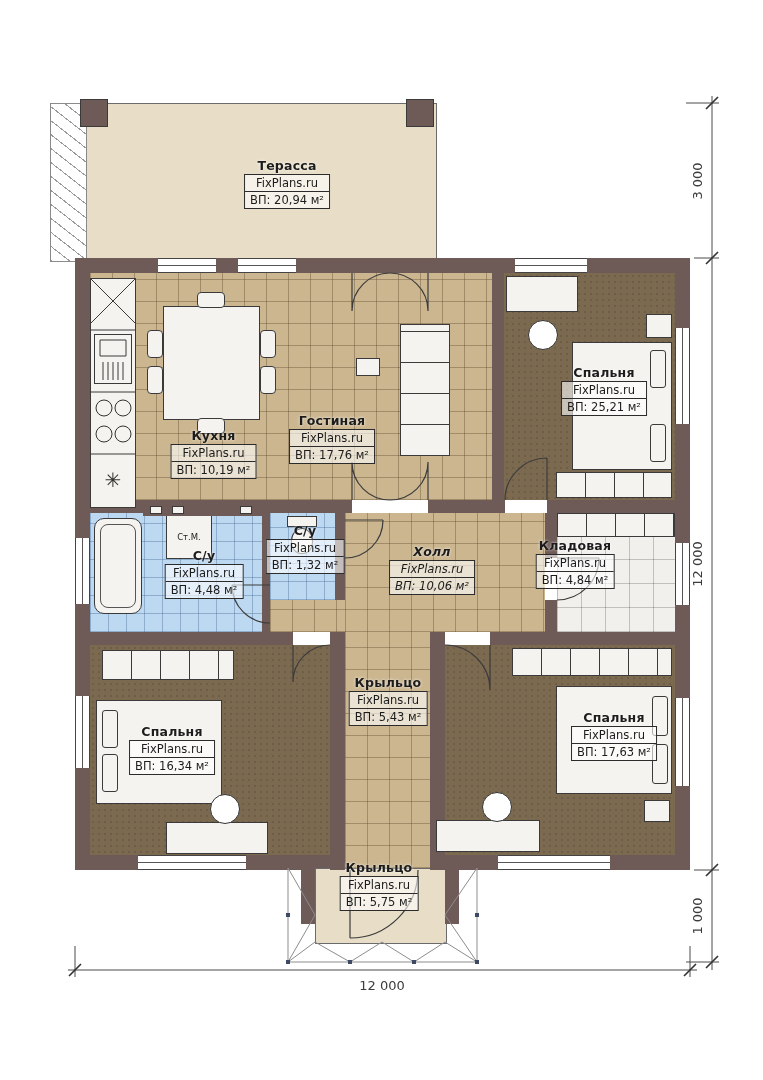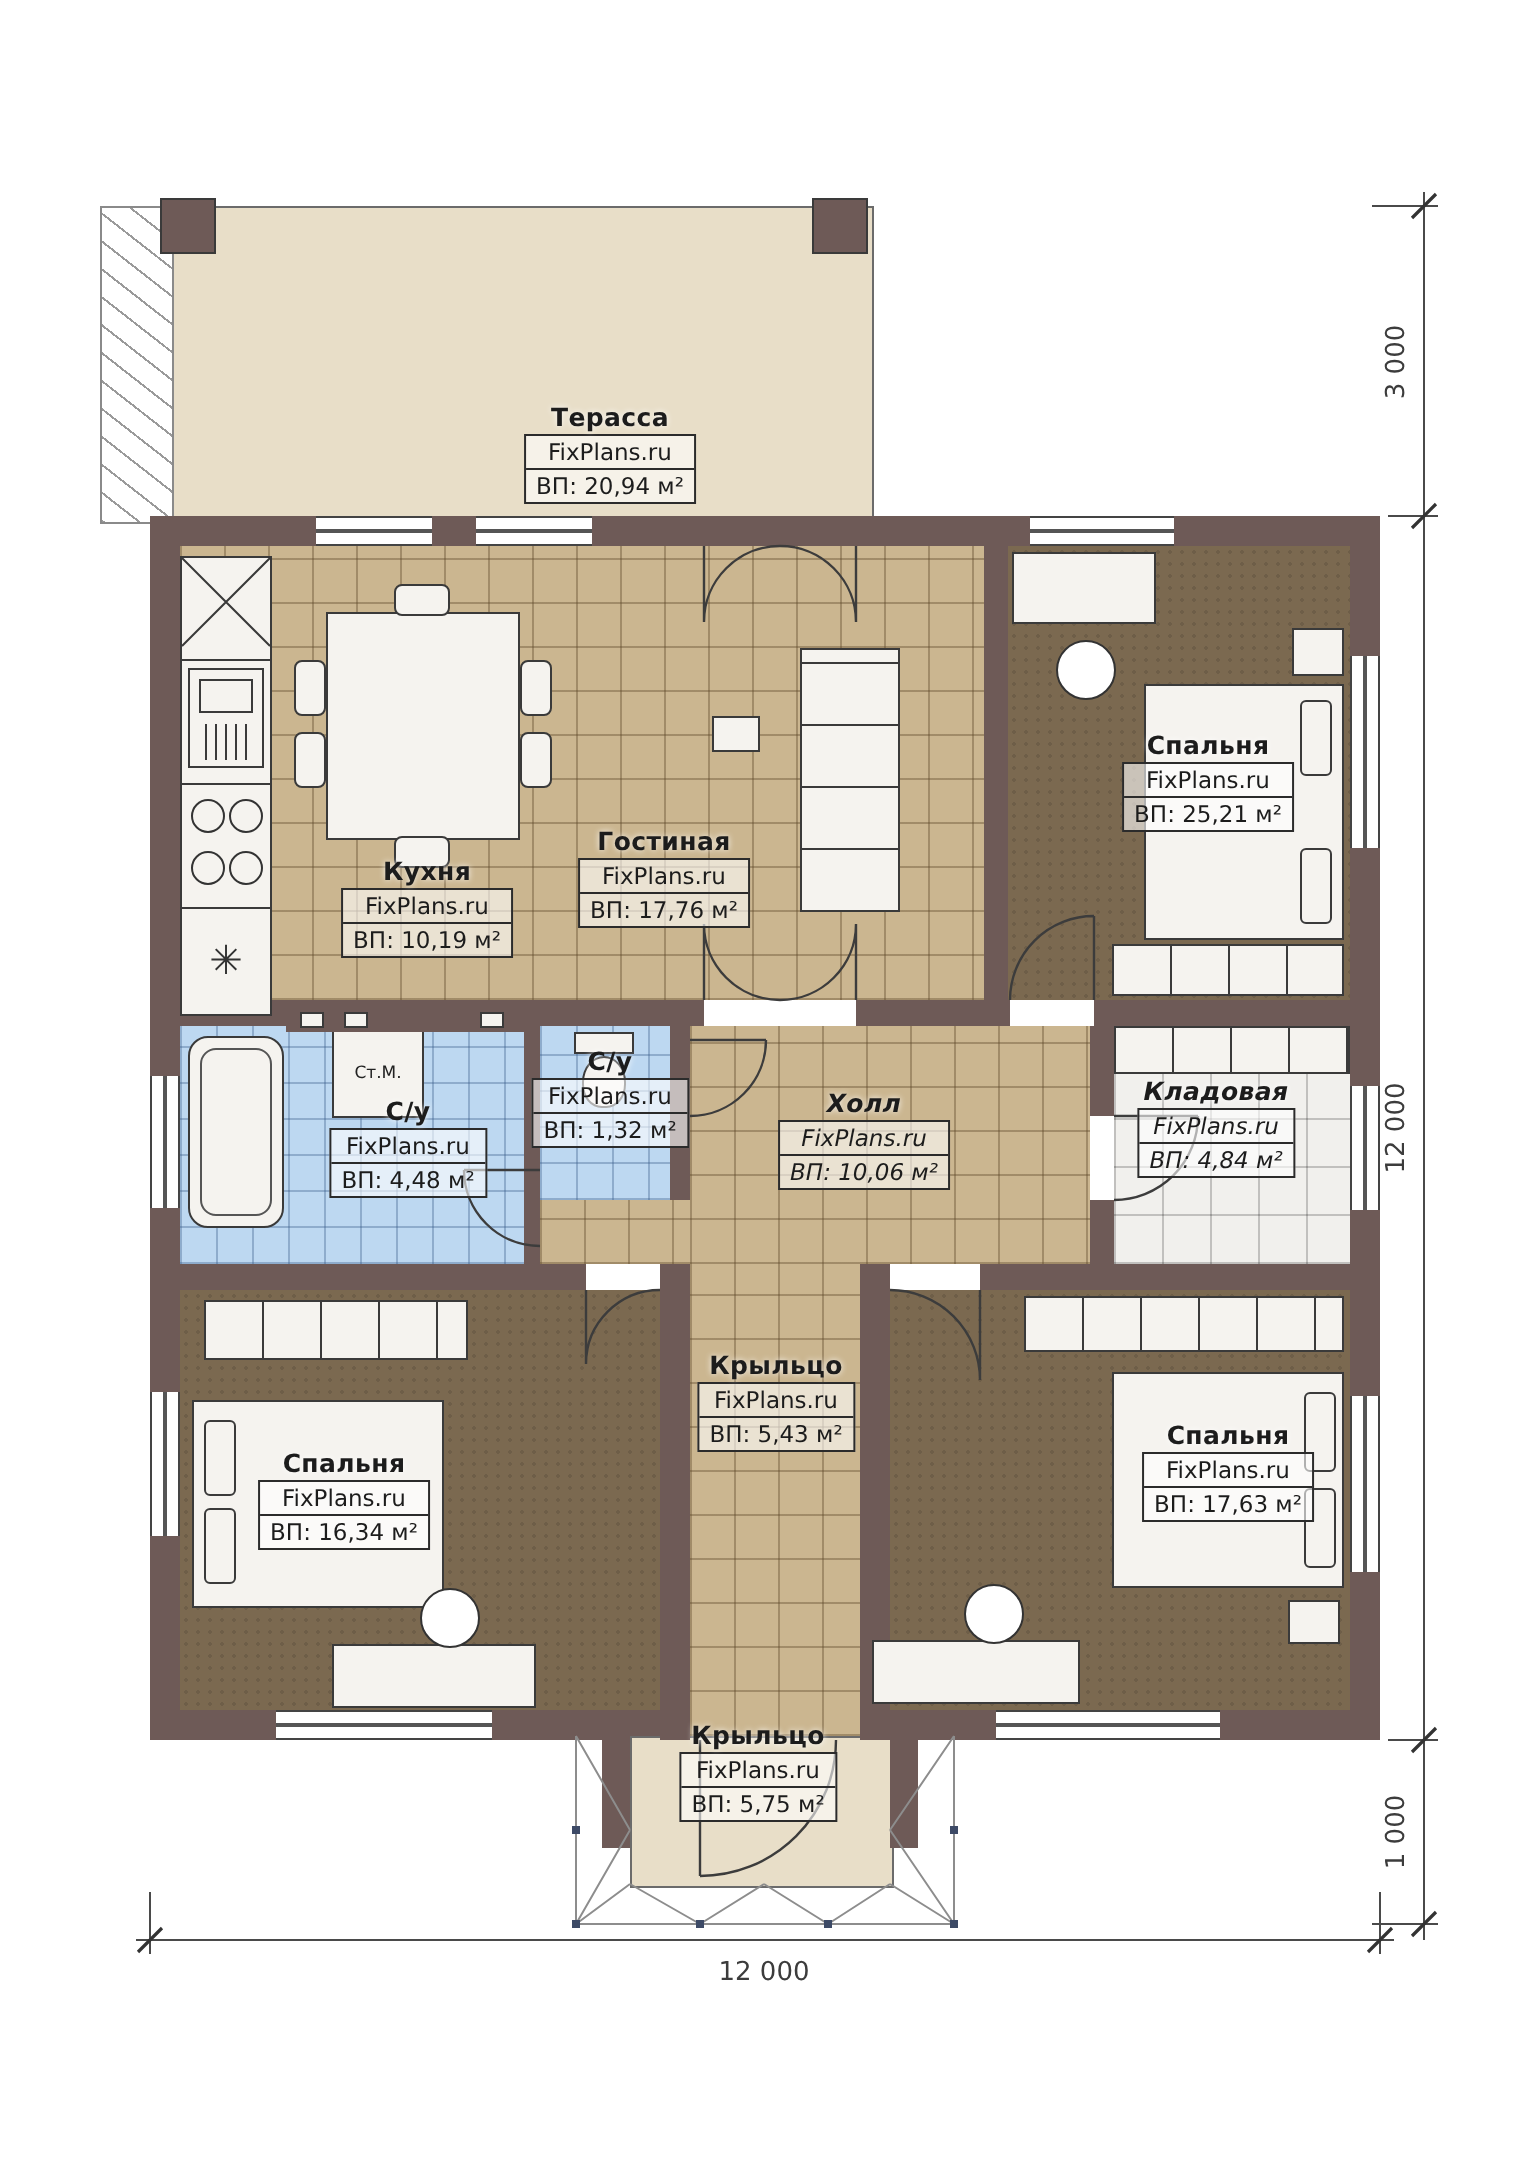--- a/index.html
+++ b/index.html
@@ -191,21 +191,21 @@
     <path class="dim" d="M712 96 V970 M686 103 H719 M694 258 H719 M694 870 H719 M686 962 H719"></path>
     <path class="tick" d="M706 109 L718 97 M706 264 L718 252 M706 876 L718 864 M706 968 L718 956"></path>
     <path class="dim" d="M68 970 H697 M75 946 V977 M690 946 V977"></path>
     <path class="tick" d="M69 976 L81 964 M684 976 L696 964"></path>
     <text class="dim" text-anchor="middle" transform="translate(702,181) rotate(-90)">3 000</text>
     <text class="dim" text-anchor="middle" transform="translate(702,564) rotate(-90)">12 000</text>
     <text class="dim" text-anchor="middle" transform="translate(702,916) rotate(-90)">1 000</text>
     <text class="dim" text-anchor="middle" x="382" y="990">12 000</text>
   </svg>
 
-  <div class="rl" style="left:305px;top:158px;margin-top:43px;">
+  <div class="rl" style="left:287px;top:158px;">
     <div class="nm">Терасса</div>
     <div class="bx">
         <div class="row">FixPlans.ru</div>
       <div class="row">ВП: 20,94 м²</div>
       </div>
   </div>
   <div class="rl" style="left:196px;top:428px;padding-left:35px;">
     <div class="nm">Кухня</div>
     <div class="bx">
         <div class="row">FixPlans.ru</div>
@@ -240,21 +240,21 @@
       <div class="row">ВП: 4,48 м²</div>
       </div>
   </div>
   <div class="rl" style="left:432px;top:544px;font-style:italic;">
     <div class="nm">Холл</div>
     <div class="bx">
         <div class="row">FixPlans.ru</div>
       <div class="row">ВП: 10,06 м²</div>
       </div>
   </div>
-  <div class="rl" style="left:608px;top:538px;font-style:italic;">
+  <div class="rl" style="left:575px;top:538px;">
     <div class="nm">Кладовая</div>
     <div class="bx">
         <div class="row">FixPlans.ru</div>
       <div class="row">ВП: 4,84 м²</div>
       </div>
   </div>
   <div class="rl" style="left:388px;top:675px;">
     <div class="nm">Крыльцо</div>
     <div class="bx">
         <div class="row">FixPlans.ru</div>

